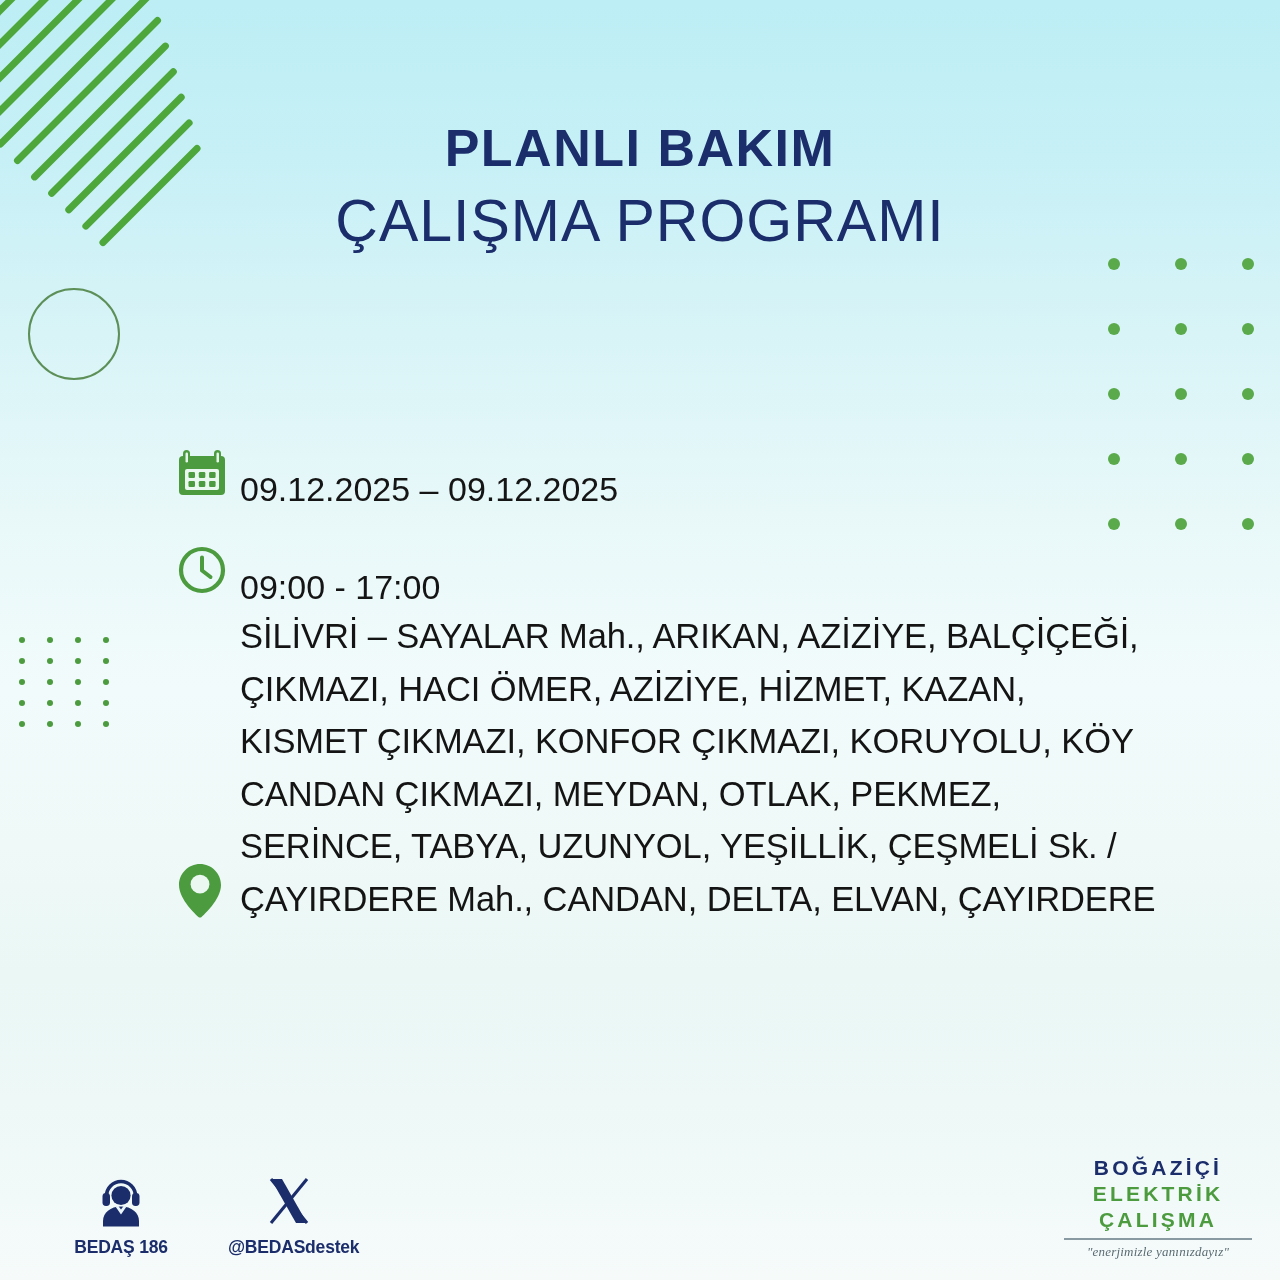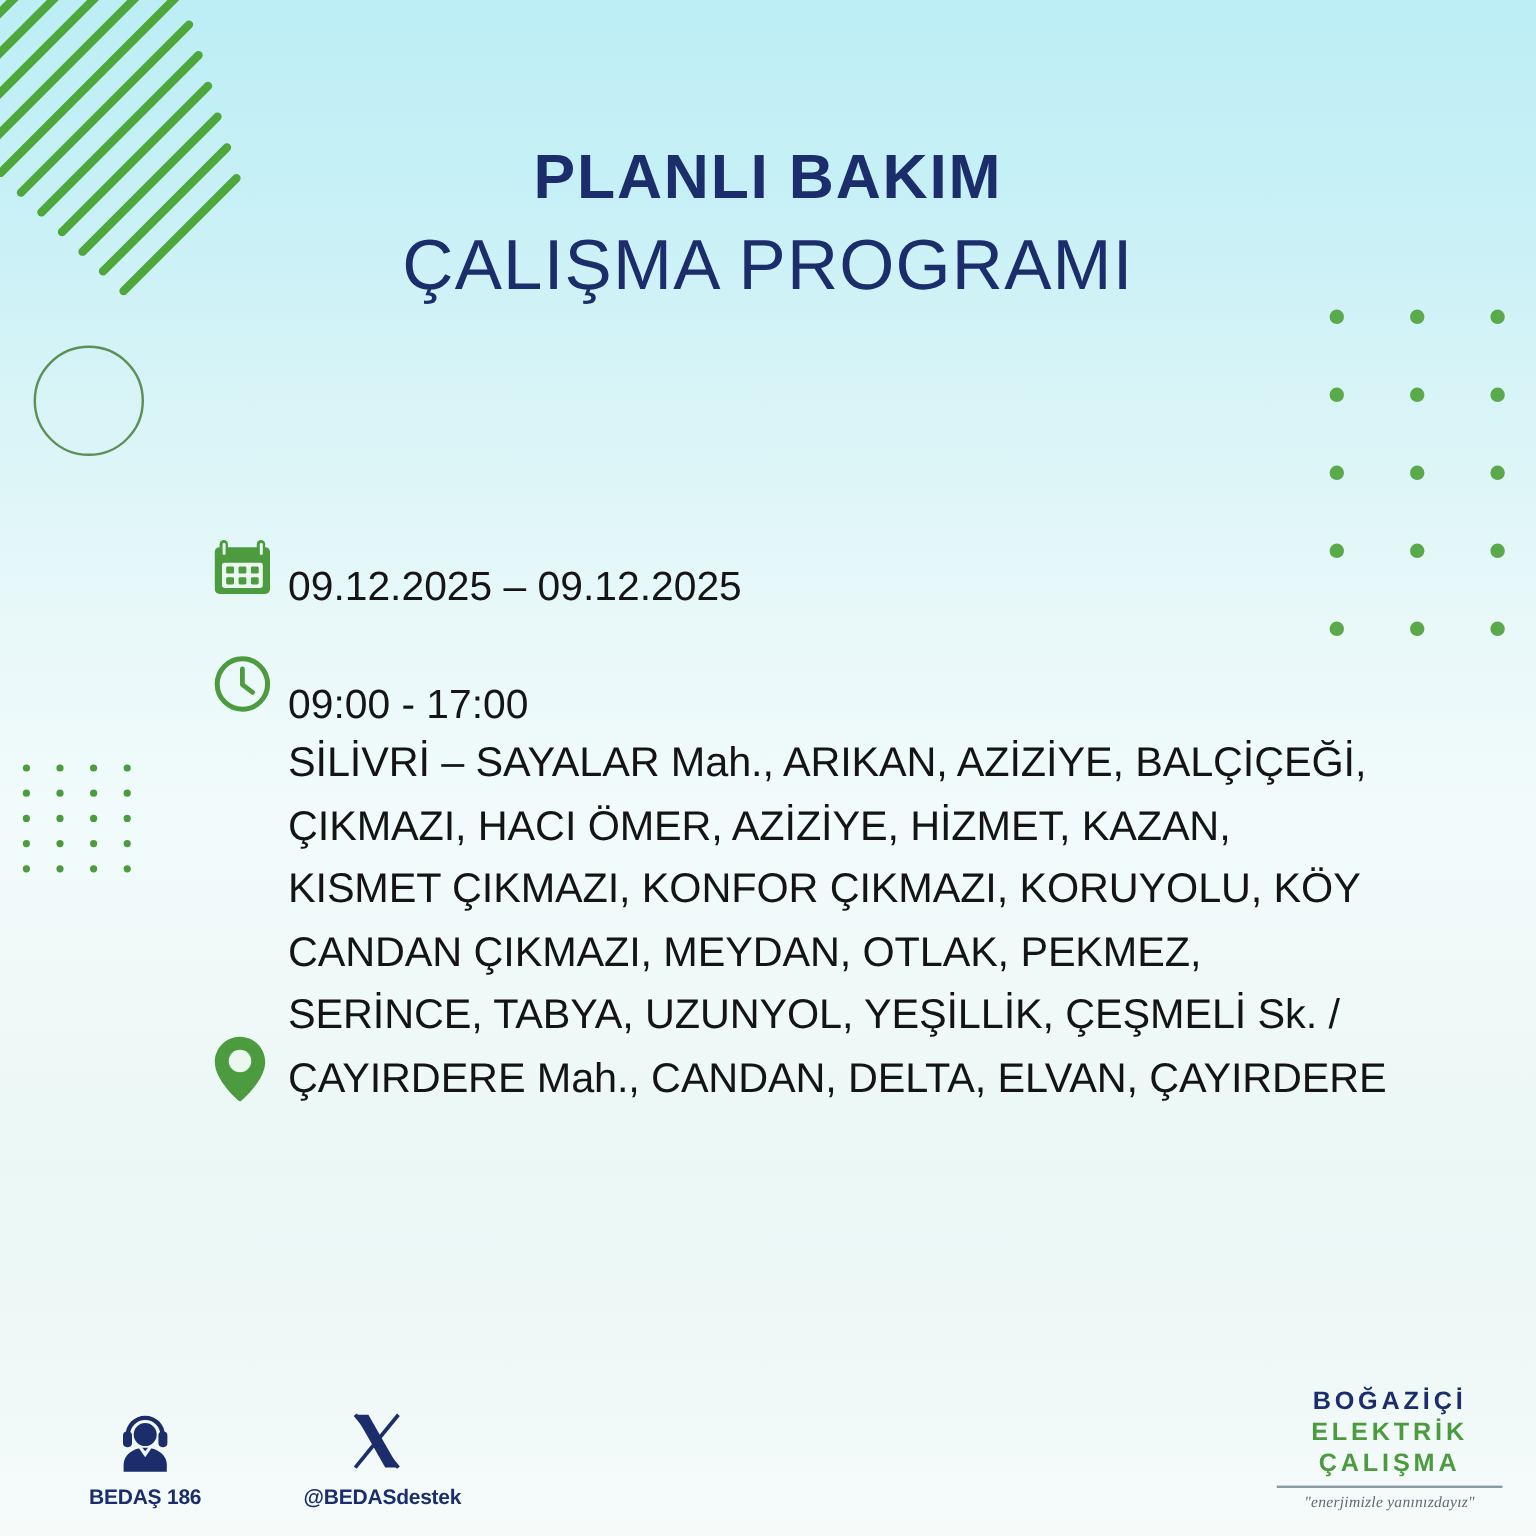--- a/index.html
+++ b/index.html
@@ -141,21 +141,21 @@
     max-width: 1010px;
   }
   #place-text .ln { display: block; white-space: nowrap; }
 
   
   #footer {
     position: absolute;
     left: 60px;
     bottom: 22px;
     display: flex;
-    gap: 71px;
+    gap: 46px;
     align-items: flex-start;
   }
   .foot-item {
     width: 122px;
     text-align: center;
     color: #1b2d6b;
   }
   .foot-icon {
     height: 56px;
     display: flex;

